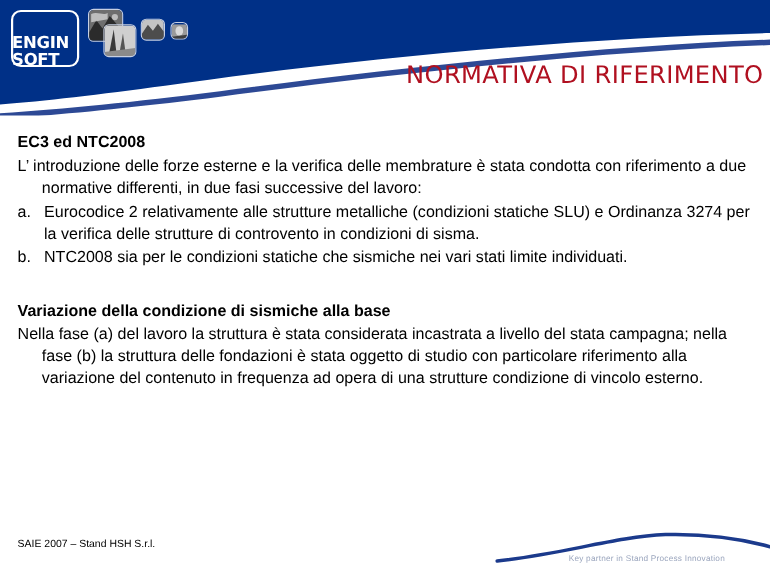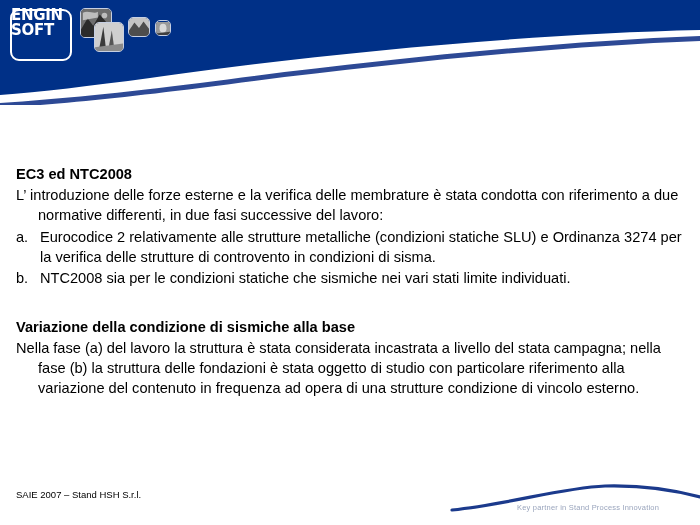--- a/index.html
+++ b/index.html
@@ -38,21 +38,21 @@
     top: 9px;
     width: 62px;
     height: 52px;
     border: 2px solid #ffffff;
     border-radius: 9px;
     box-sizing: border-box;
   }
   #logo-text {
     position: absolute;
     left: 11px;
-    top: 8px;
+    top: 32px;
     color: #ffffff;
     font-family: "DejaVu Sans", sans-serif;
     font-weight: bold;
     font-size: 15px;
     line-height: 15px;
     letter-spacing: -0.3px;
     white-space: pre-line;
     z-index: 4;
   }
   .logo-thumb {
@@ -84,21 +84,20 @@
   
   #body-content {
     position: absolute;
     left: 16px;
     top: 120px;
     width: 676px;
     color: #000000;
     font-family: "Liberation Sans", sans-serif;
     font-size: 14.6px;
     line-height: 20px;
-    margin-top: 44px;
   }
   .heading {
     font-weight: bold;
     font-size: 14.6px;
     margin: 0 0 1px 0;
   }
   .para {
     margin: 0;
     text-indent: 0;
     padding-left: 22px;
@@ -198,20 +197,21 @@
     </div>
     <div class="logo-thumb" id="thumb-4">
       <svg width="100%" height="100%" viewBox="0 0 16 16" preserveAspectRatio="none">
         <rect width="16" height="16" fill="#9a9a9a"></rect>
         <ellipse cx="8" cy="7" rx="4" ry="5" fill="#d9d9d9"></ellipse>
         <path d="M0,13 L16,11 L16,16 L0,16 Z" fill="#3f3f3f"></path>
       </svg>
     </div>
   </div>
 
+  <div id="slide-title">NORMATIVA DI RIFERIMENTO</div>
 
   <div id="body-content">
 
     <div class="heading">EC3 ed NTC2008</div>
 
     <div class="para">
       <span class="first-line">L’ introduzione delle forze esterne e la verifica delle membrature è stata condotta con</span>
       <span>riferimento a due normative differenti, in due fasi successive del lavoro:</span>
     </div>
 

